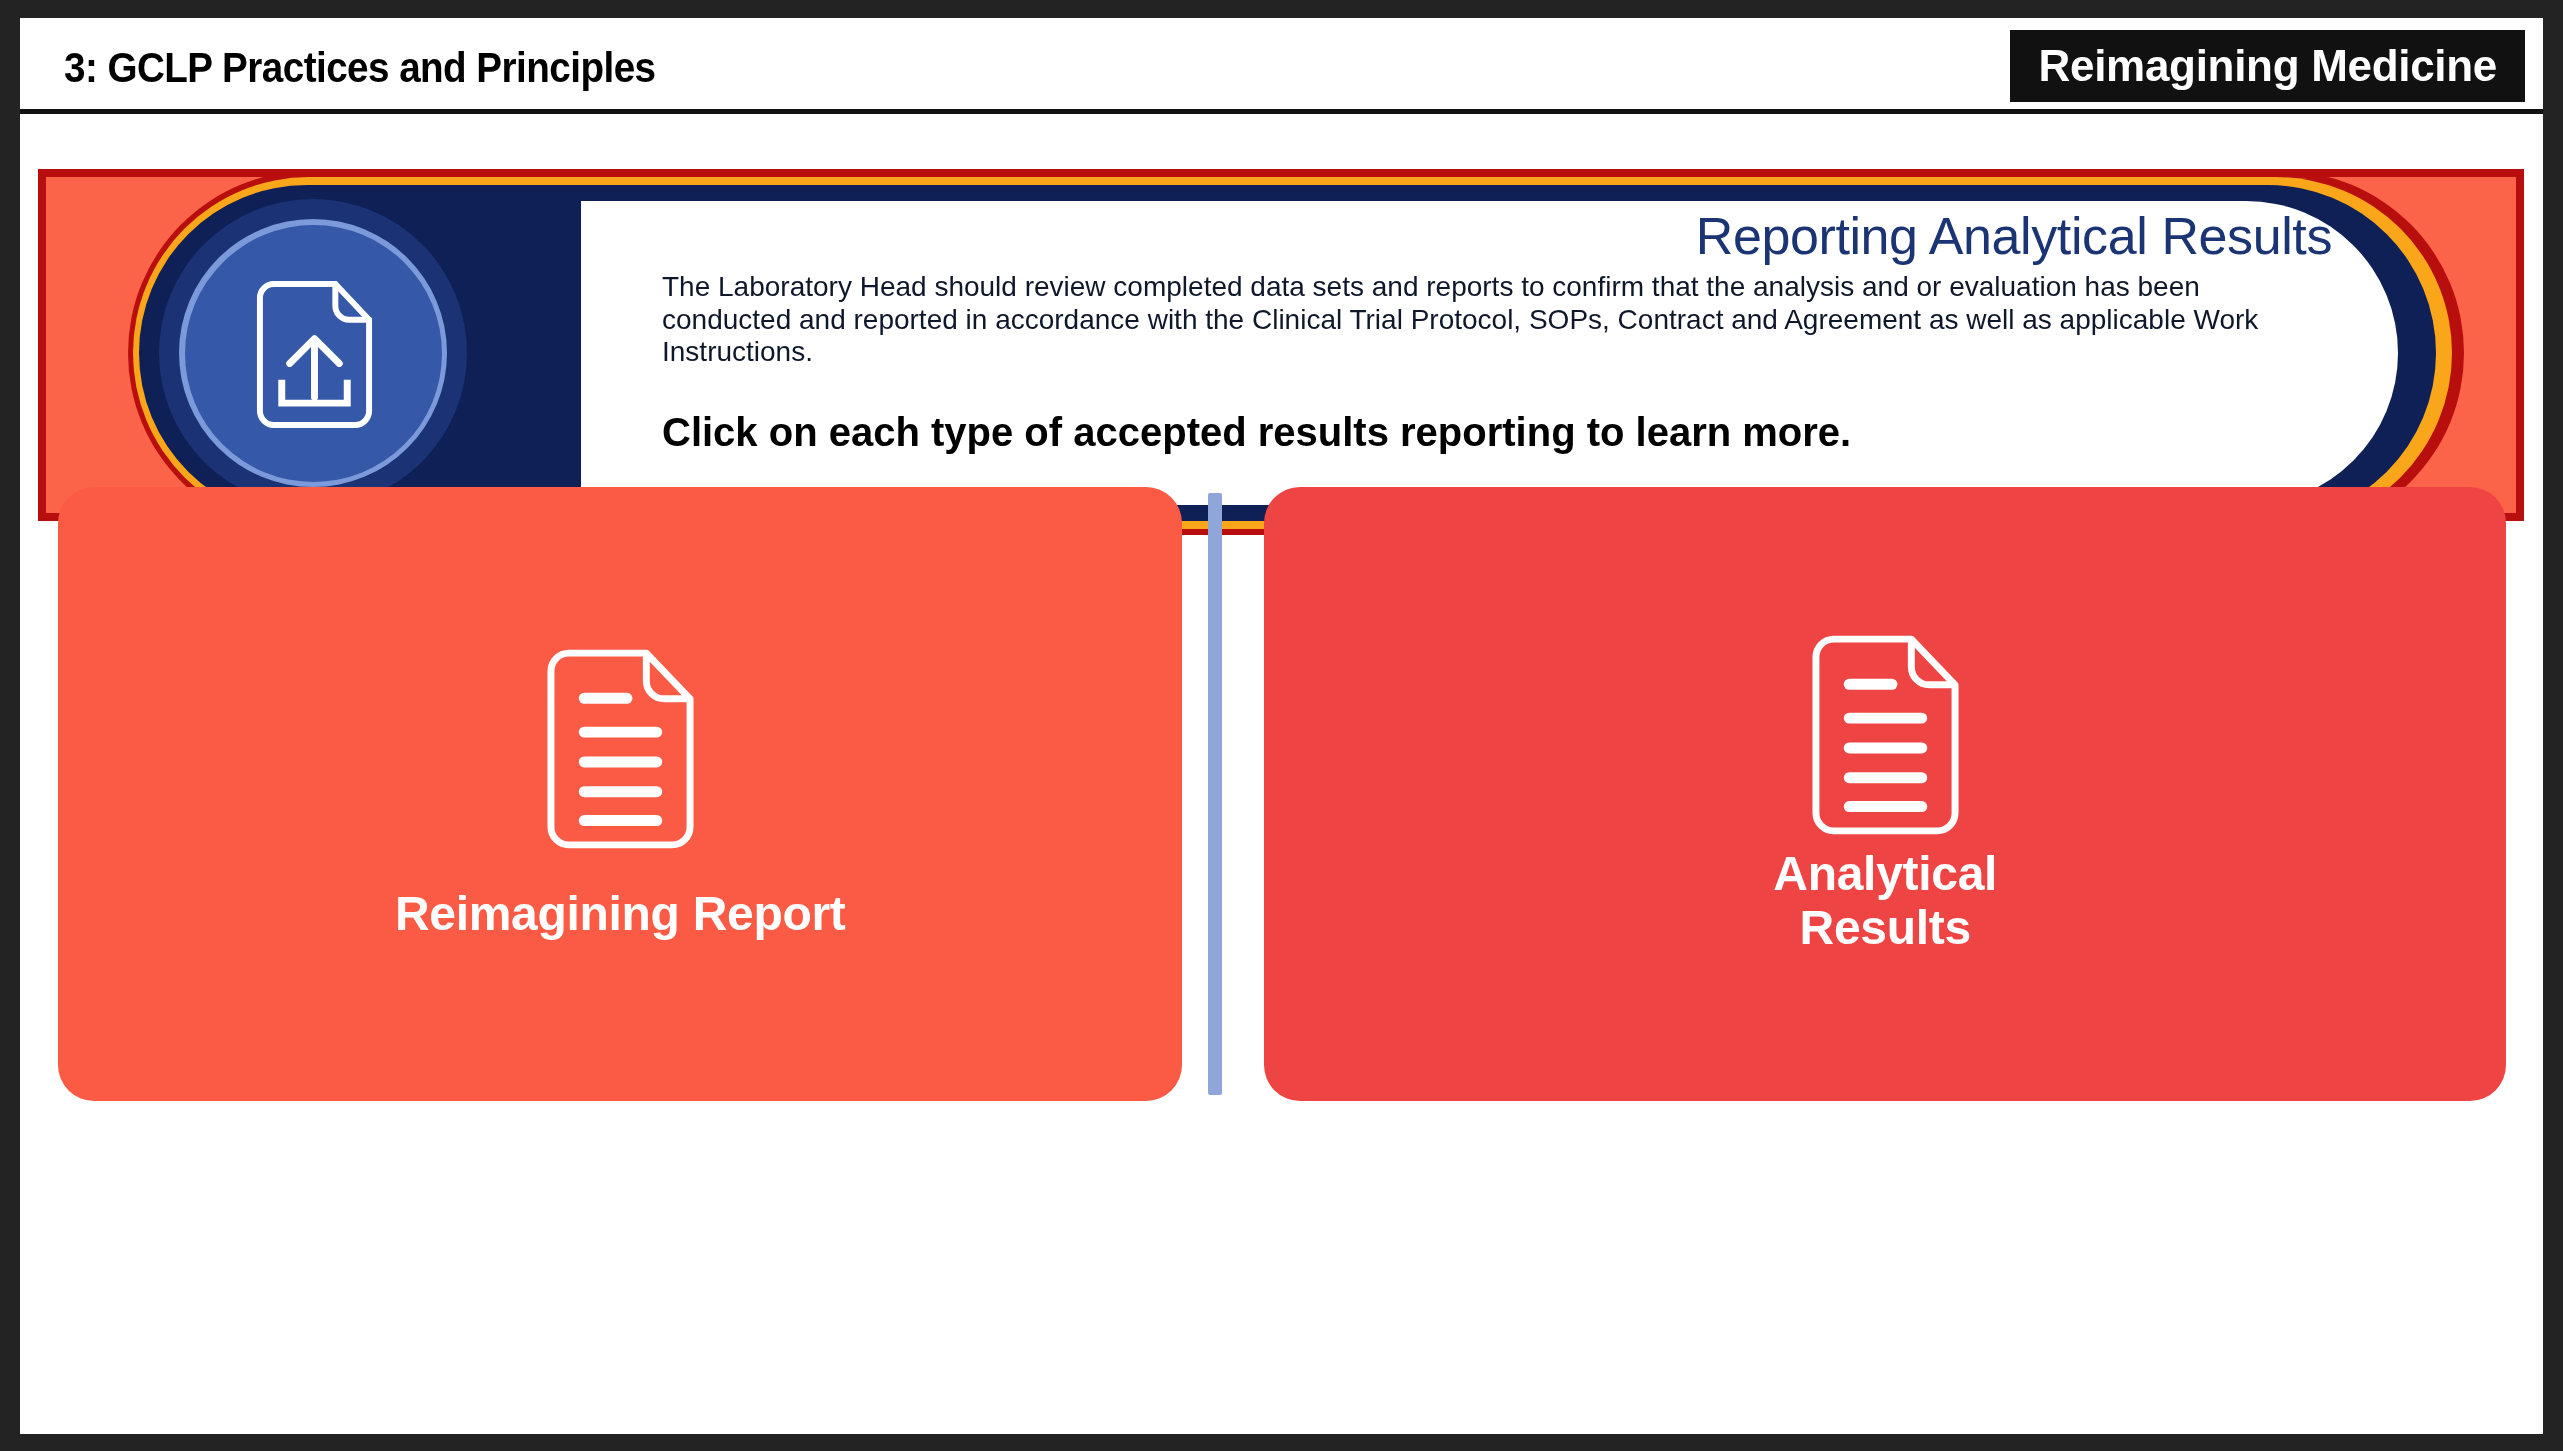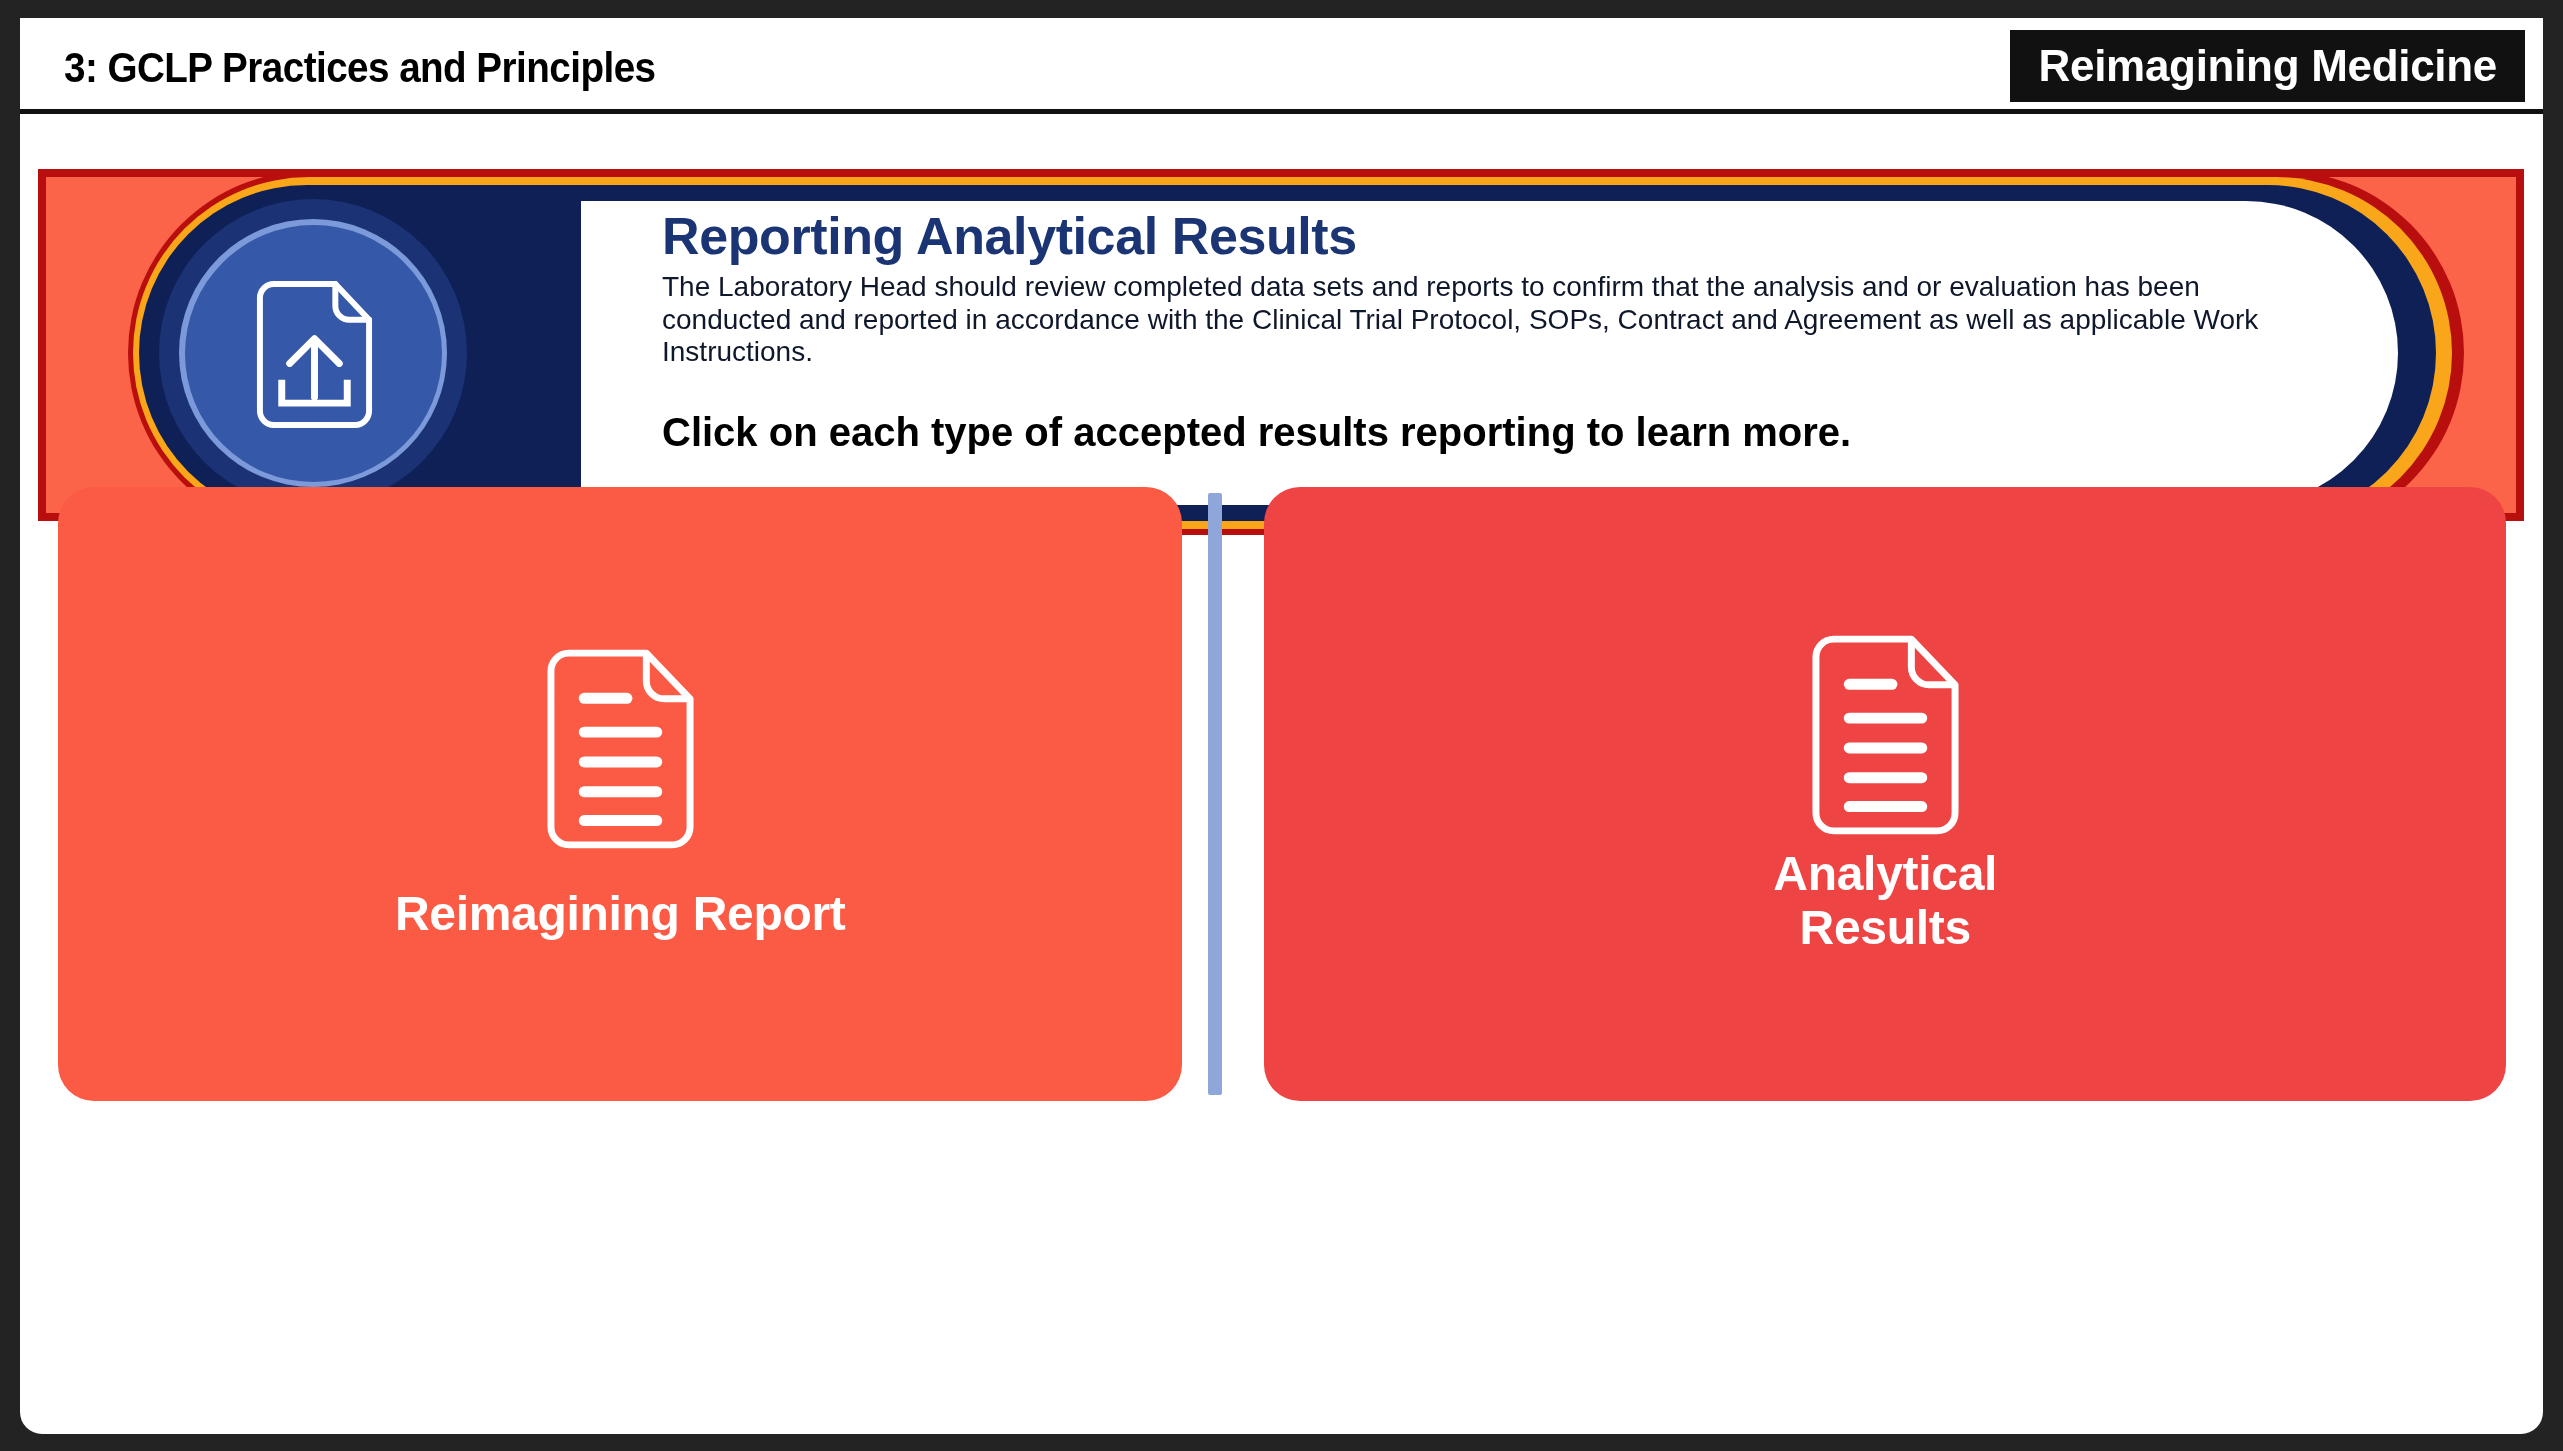--- a/index.html
+++ b/index.html
@@ -17,21 +17,20 @@
     position: absolute;
     left: 0; top: 0;
     width: 2563px; height: 1452px;
     background: #232323;
   }
   #slide-page {
     position: absolute;
     left: 20px; top: 18px;
     width: 2523px; height: 1416px;
     background: #ffffff;
-    border-radius: 22px;
   }
 
   
   #header {
     position: absolute;
     left: 0; top: 0;
     width: 2523px; height: 91px;
     background: #ffffff;
   }
   #header-title {
@@ -138,25 +137,26 @@
   }
 
   
   #hero-text {
     position: absolute;
     left: 616px; top: 30px;
     width: 1670px;
   }
   #hero-heading {
     font-size: 52px;
-    font-weight: bold;
+    font-weight: normal;
     color: #1B3474;
     letter-spacing: -0.4px;
     margin-bottom: 6px;
     line-height: 1.12;
+    text-align: right;
   }
   #hero-body {
     font-size: 28px;
     color: #0f172a;
     line-height: 1.16;
     max-width: 1680px;
   }
   #hero-cta {
     margin-top: 40px;
     font-size: 40px;

